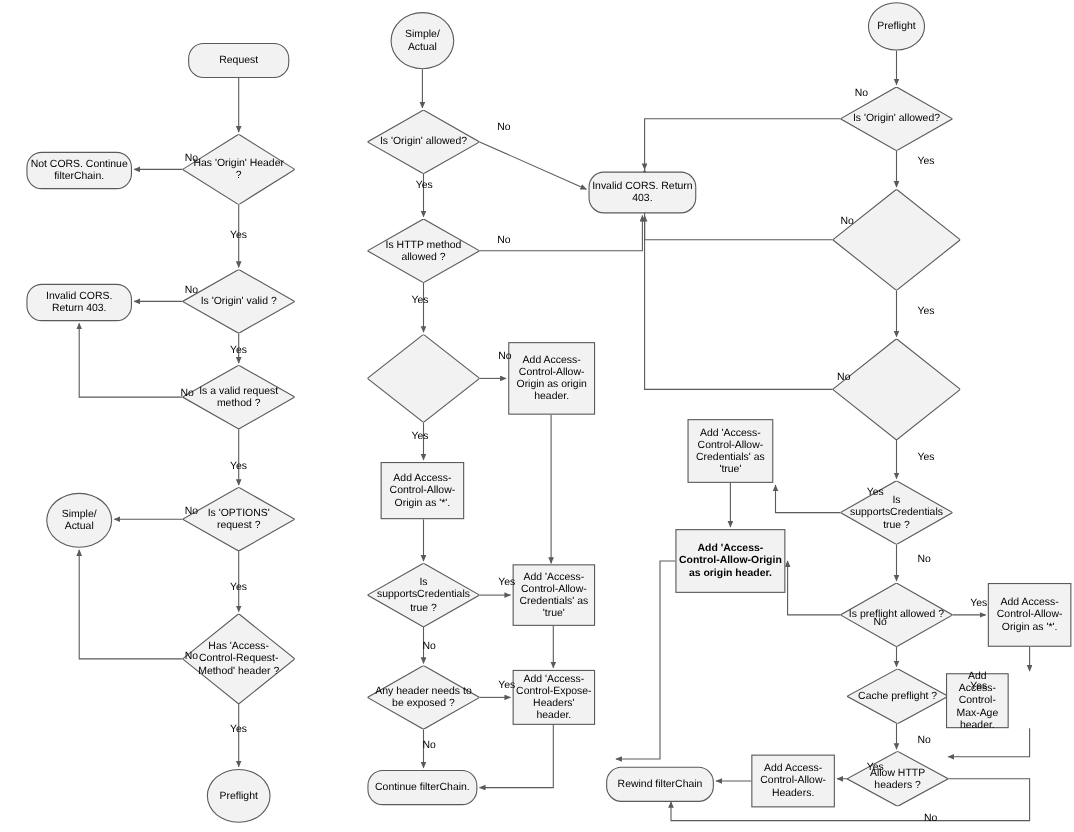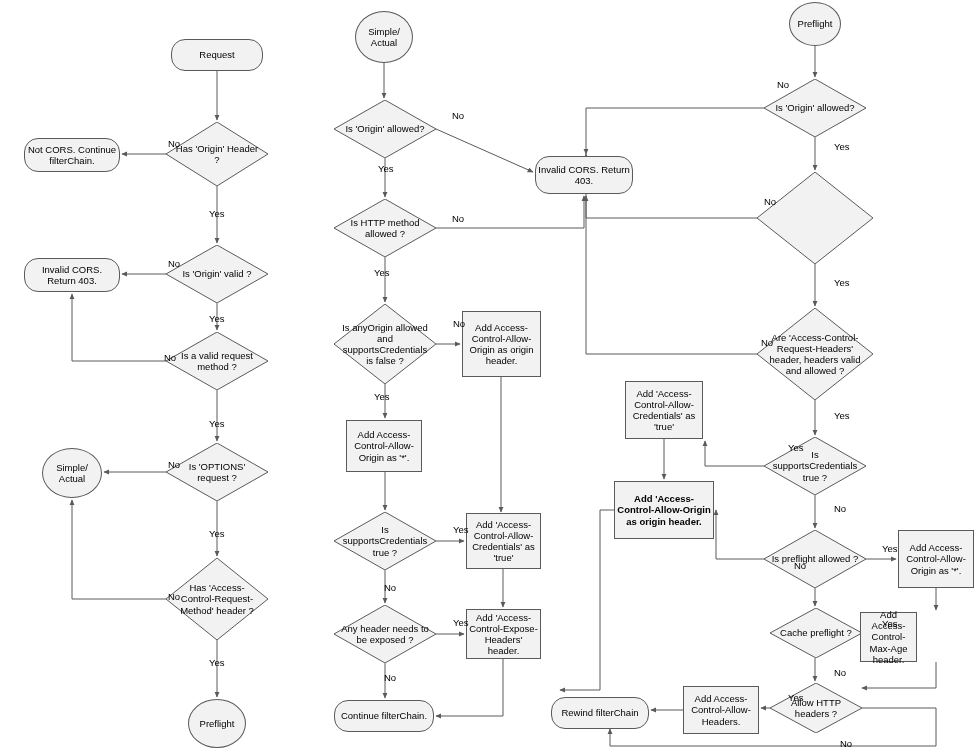--- a/index.html
+++ b/index.html
@@ -185,21 +185,20 @@
       <div class="node diamond" style="left: 334px; top: 199px; width: 102px; height: 58px;">
         <svg class="dshape" viewBox="0 0 100 100" preserveAspectRatio="none">
           <polygon points="50,0 100,50 50,100 0,50" fill="#f2f2f2" stroke="#5a5a5a" stroke-width="1" vector-effect="non-scaling-stroke"></polygon>
         </svg>
         <div class="dlabel">Is HTTP method allowed ?</div>
       </div>
       <div class="node diamond" style="left: 334px; top: 304px; width: 102px; height: 80px;">
         <svg class="dshape" viewBox="0 0 100 100" preserveAspectRatio="none">
           <polygon points="50,0 100,50 50,100 0,50" fill="#f2f2f2" stroke="#5a5a5a" stroke-width="1" vector-effect="non-scaling-stroke"></polygon>
         </svg>
-        <div class="dlabel">Is anyOrigin allowed and supportsCredentials is false ?</div>
       </div>
       <div class="node rect" style="left: 462px; top: 311px; width: 79px; height: 66px;">
         <span>Add Access-Control-Allow-Origin as origin header.</span>
       </div>
       <div class="node rect" style="left: 346px; top: 420px; width: 76px; height: 52px;">
         <span>Add Access-Control-Allow-Origin as '*'.</span>
       </div>
       <div class="node diamond" style="left: 334px; top: 512px; width: 102px; height: 58px;">
         <svg class="dshape" viewBox="0 0 100 100" preserveAspectRatio="none">
           <polygon points="50,0 100,50 50,100 0,50" fill="#f2f2f2" stroke="#5a5a5a" stroke-width="1" vector-effect="non-scaling-stroke"></polygon>
@@ -232,21 +231,20 @@
       </div>
       <div class="node diamond" style="left: 757px; top: 172px; width: 116px; height: 92px;">
         <svg class="dshape" viewBox="0 0 100 100" preserveAspectRatio="none">
           <polygon points="50,0 100,50 50,100 0,50" fill="#f2f2f2" stroke="#5a5a5a" stroke-width="1" vector-effect="non-scaling-stroke"></polygon>
         </svg>
       </div>
       <div class="node diamond" style="left: 757px; top: 308px; width: 116px; height: 92px;">
         <svg class="dshape" viewBox="0 0 100 100" preserveAspectRatio="none">
           <polygon points="50,0 100,50 50,100 0,50" fill="#f2f2f2" stroke="#5a5a5a" stroke-width="1" vector-effect="non-scaling-stroke"></polygon>
         </svg>
-        <div class="dlabel">Are 'Access-Control-Request-Headers' header, headers valid and allowed ?</div>
       </div>
       <div class="node rect" style="left: 625px; top: 381px; width: 78px; height: 58px;">
         <span>Add 'Access-Control-Allow-Credentials' as 'true'</span>
       </div>
       <div class="node diamond" style="left: 764px; top: 437px; width: 102px; height: 58px;">
         <svg class="dshape" viewBox="0 0 100 100" preserveAspectRatio="none">
           <polygon points="50,0 100,50 50,100 0,50" fill="#f2f2f2" stroke="#5a5a5a" stroke-width="1" vector-effect="non-scaling-stroke"></polygon>
         </svg>
         <div class="dlabel">Is supportsCredentials true ?</div>
       </div>

